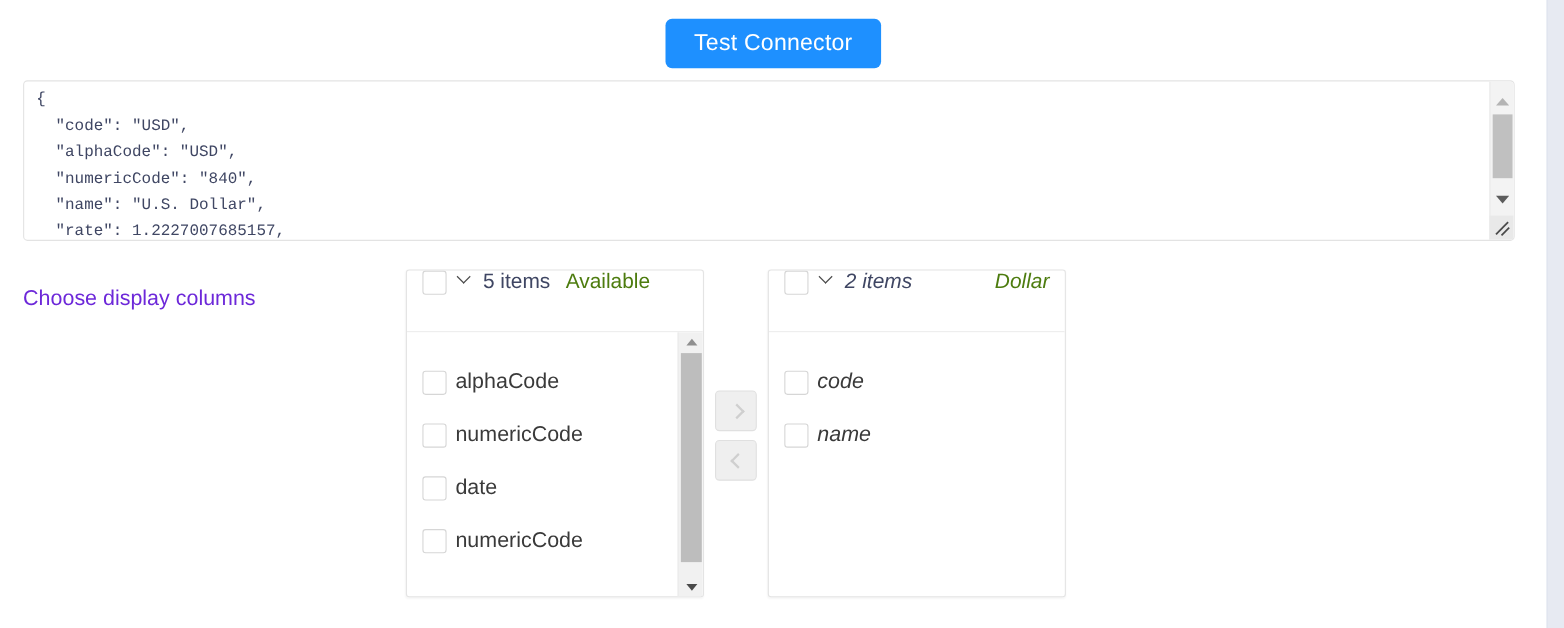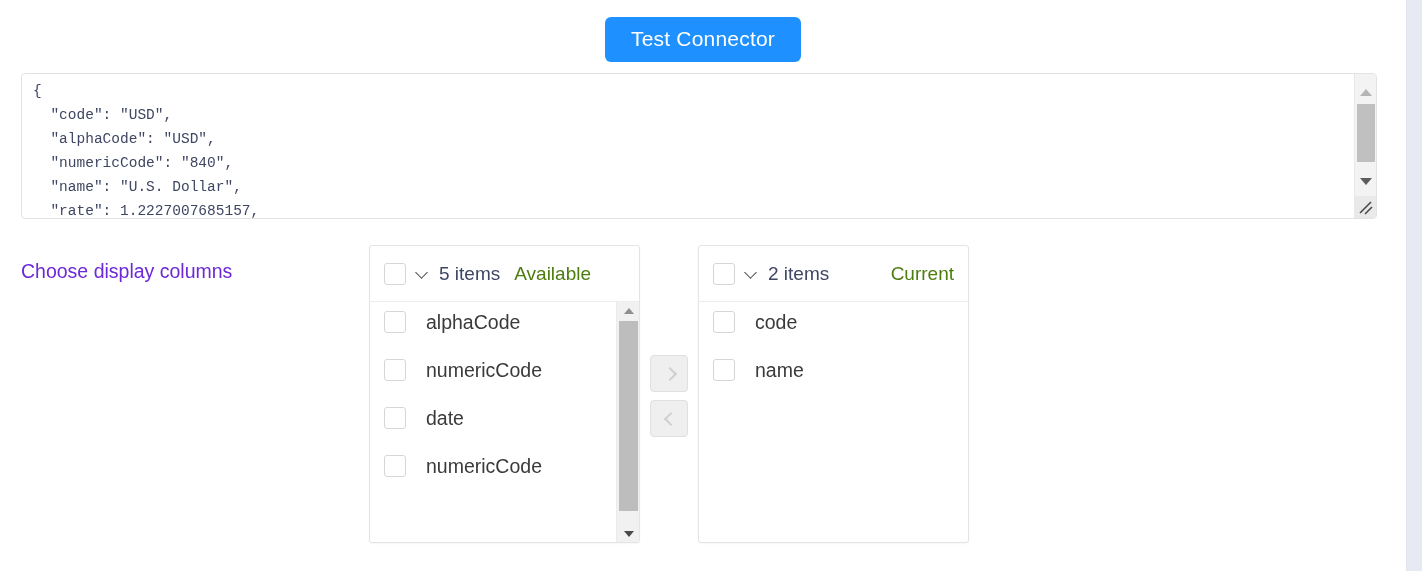--- a/index.html
+++ b/index.html
@@ -113,26 +113,26 @@
     position: absolute;
     top: 245px;
     width: 271px; height: 298px;
     background: #ffffff;
     border: 1px solid #e4e4e4;
     border-radius: 3px;
     box-shadow: 0 1px 2px rgba(0,0,0,.04);
     overflow: hidden;
   }
   .panel.available { left: 369px; }
-  .panel.current { left: 698px; }
+  .panel.current { left: 698px; font-style: italic; }
 
   .panel-head {
     height: 56px;
     border-bottom: 1px solid #ededed;
-    display: flex; align-items: center;
+    display: flex; align-items: flex-start;
     padding: 0 14px;
     gap: 10px;
   }
   .cb {
     width: 22px; height: 22px;
     border: 1px solid #d6d6d6;
     border-radius: 3px;
     background: #fff;
     flex: 0 0 auto;
     cursor: pointer;
@@ -166,23 +166,23 @@
     position: relative;
     height: 241px;
     overflow: hidden;
   }
   .list {
     list-style: none;
     margin: 0; padding: 9px 0 0 0;
   }
   .list li {
     height: 48px;
-    display: flex; align-items: flex-start;
+    display: flex; align-items: flex-end;
     padding: 0 14px;
-    gap: 20px;
+    gap: 8px;
     cursor: pointer;
   }
   .item-label {
     font-size: 19.5px;
     color: #3a3a3a;
     white-space: nowrap;
   }
 
   
   .list-scroll {
@@ -319,21 +319,21 @@
     <div class="tbtn">
       <span class="tchev left"></span>
     </div>
   </div>
 
   <div class="panel current">
     <div class="panel-head">
       <div class="cb"></div>
       <div class="chev-down"></div>
       <span class="items-count">2 items</span>
-      <span class="panel-title">Current</span>
+      <span class="panel-title">Dollar</span>
     </div>
     <div class="panel-body">
       <ul class="list">
         <li>
           <span class="cb"></span>
           <span class="item-label">code</span>
         </li>
         <li>
           <span class="cb"></span>
           <span class="item-label">name</span>

